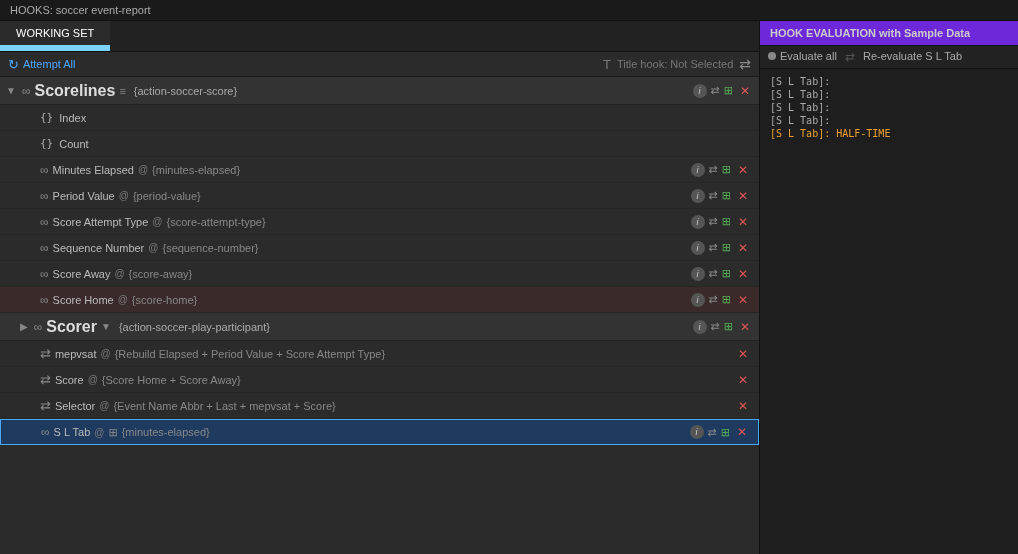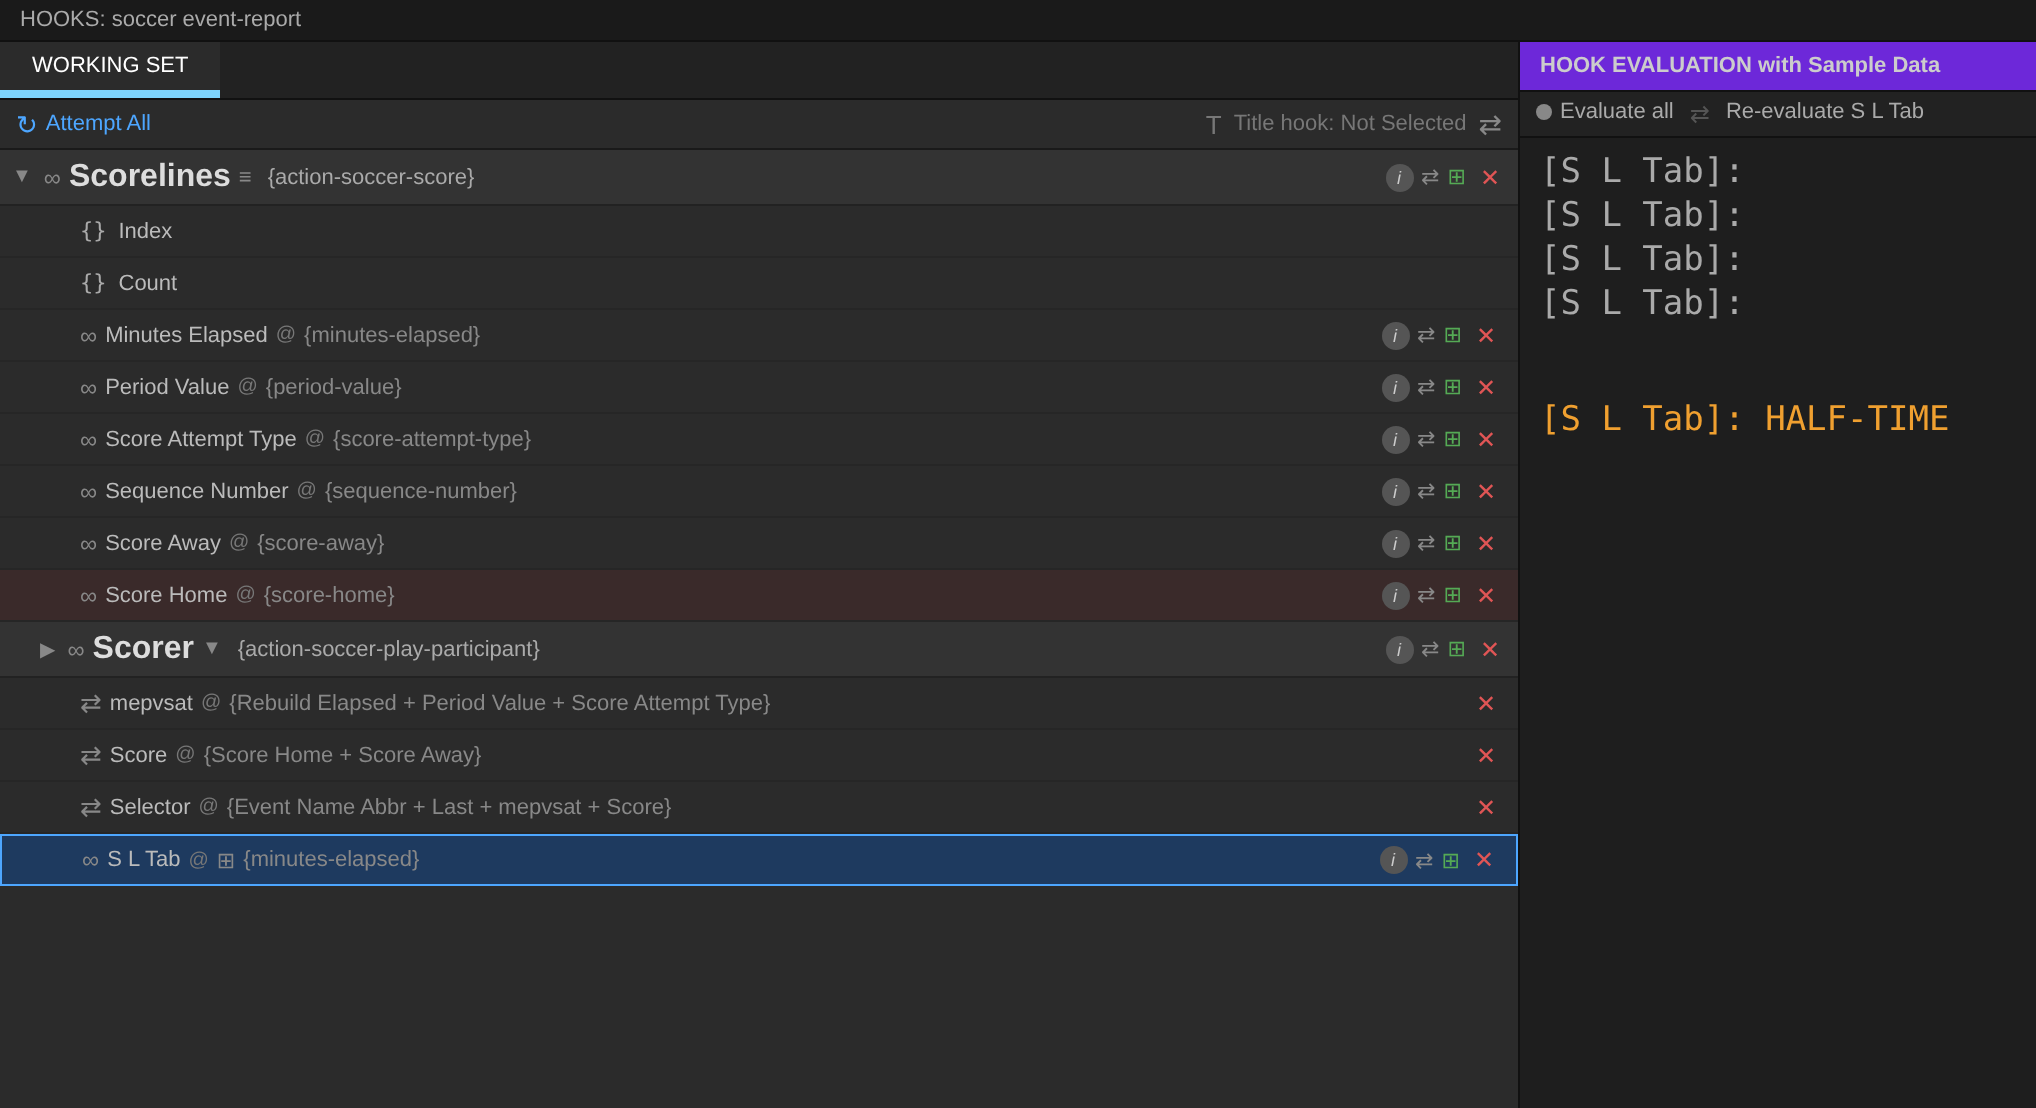--- a/index.html
+++ b/index.html
@@ -48,21 +48,21 @@
     }
     .tab {
       padding: 6px 16px;
       font-size: 11px;
       color: #999;
       cursor: pointer;
       border-bottom: 2px solid transparent;
     }
     .tab.active {
       color: #fff;
-      border-bottom: 4px solid #7dd3fc;
+      border-bottom: 6px solid #7dd3fc;
       background: #2b2b2b;
     }
 
     
     .toolbar {
       display: flex;
       align-items: center;
       padding: 4px 8px;
       background: #2b2b2b;
       border-bottom: 1px solid #1a1a1a;
@@ -201,26 +201,26 @@
       background: #888;
     }
     .eval-separator { color: #555; }
 
     .right-content {
       flex: 1;
       overflow-y: auto;
       padding: 6px 10px;
     }
     .eval-line {
-      font-size: 17px;
+      font-size: 10px;
       color: #aaa;
       padding: 1px 0;
       font-family: monospace;
     }
-    .eval-line.highlight-halftime { color: #f0a030; margin-top: 36px; }
+    .eval-line.highlight-halftime { color: #f0a030; }
     .eval-line.highlight-fulltime { color: #4da6ff; }
 
     
     ::-webkit-scrollbar { width: 6px; }
     ::-webkit-scrollbar-track { background: #222; }
     ::-webkit-scrollbar-thumb { background: #555; border-radius: 3px; }
 
     
     .link-icon { display: inline-block; font-size: 12px; color: #888; }
     .filter-icon { color: #888; font-size: 10px; }

